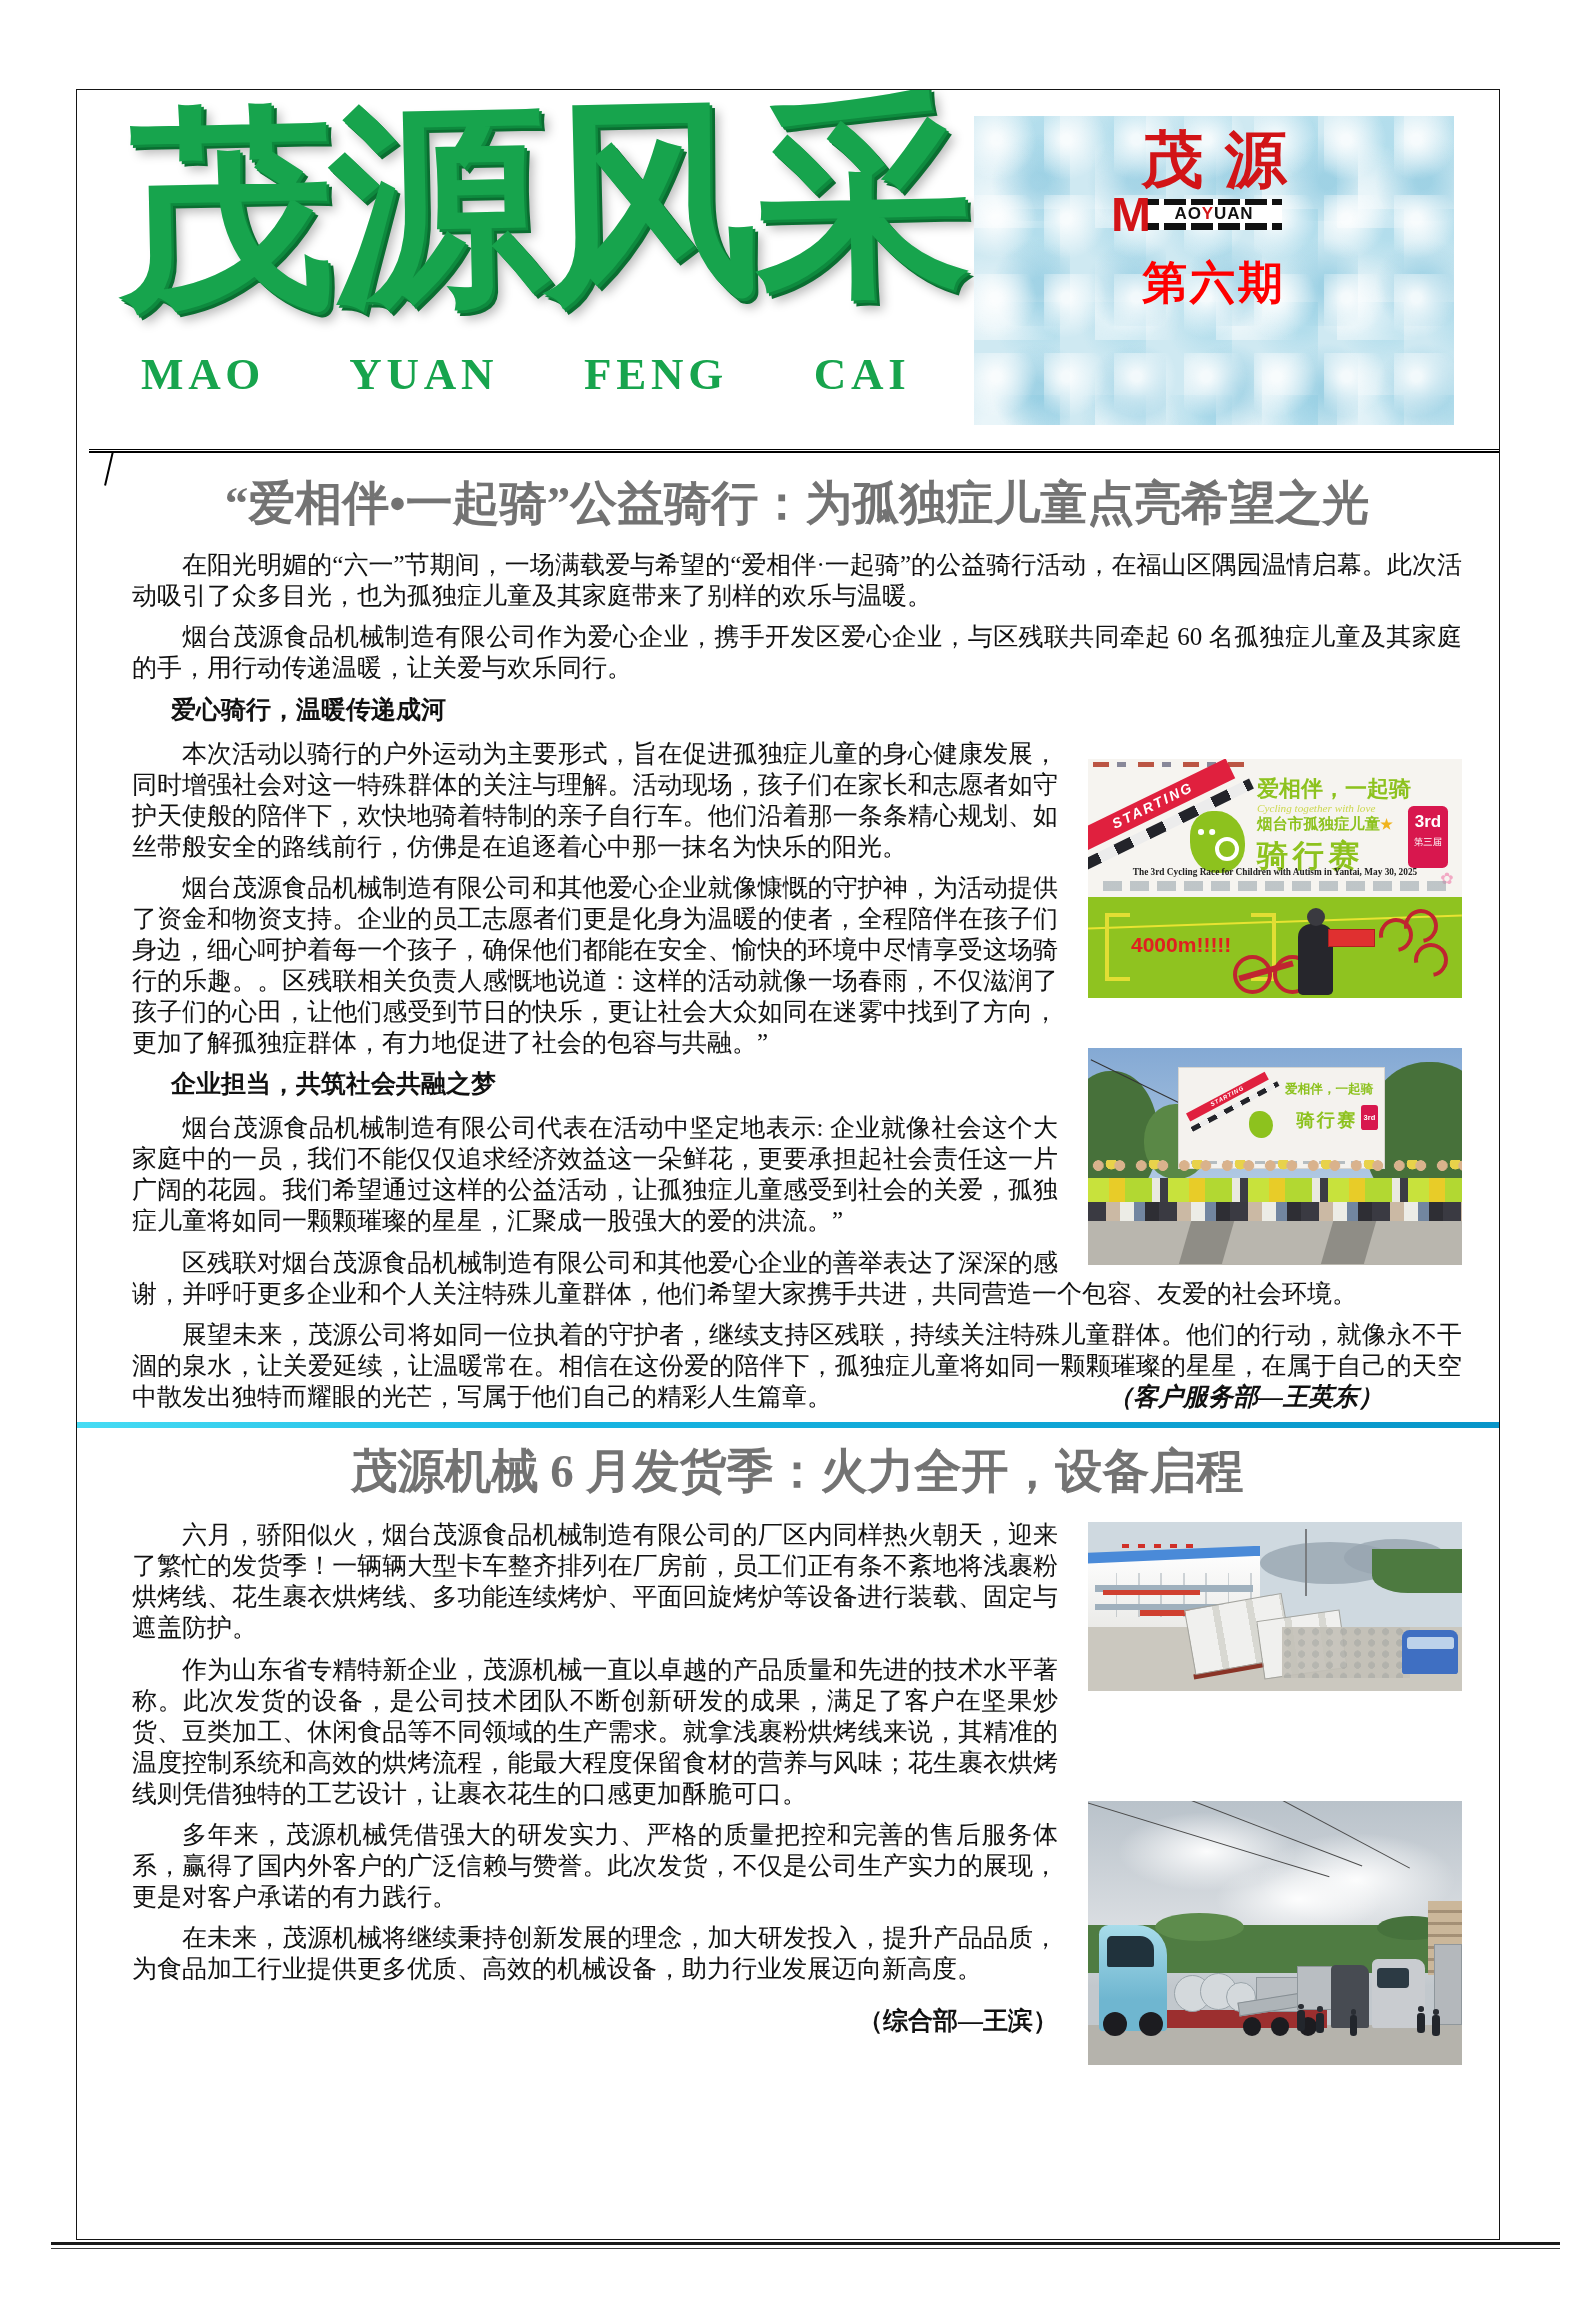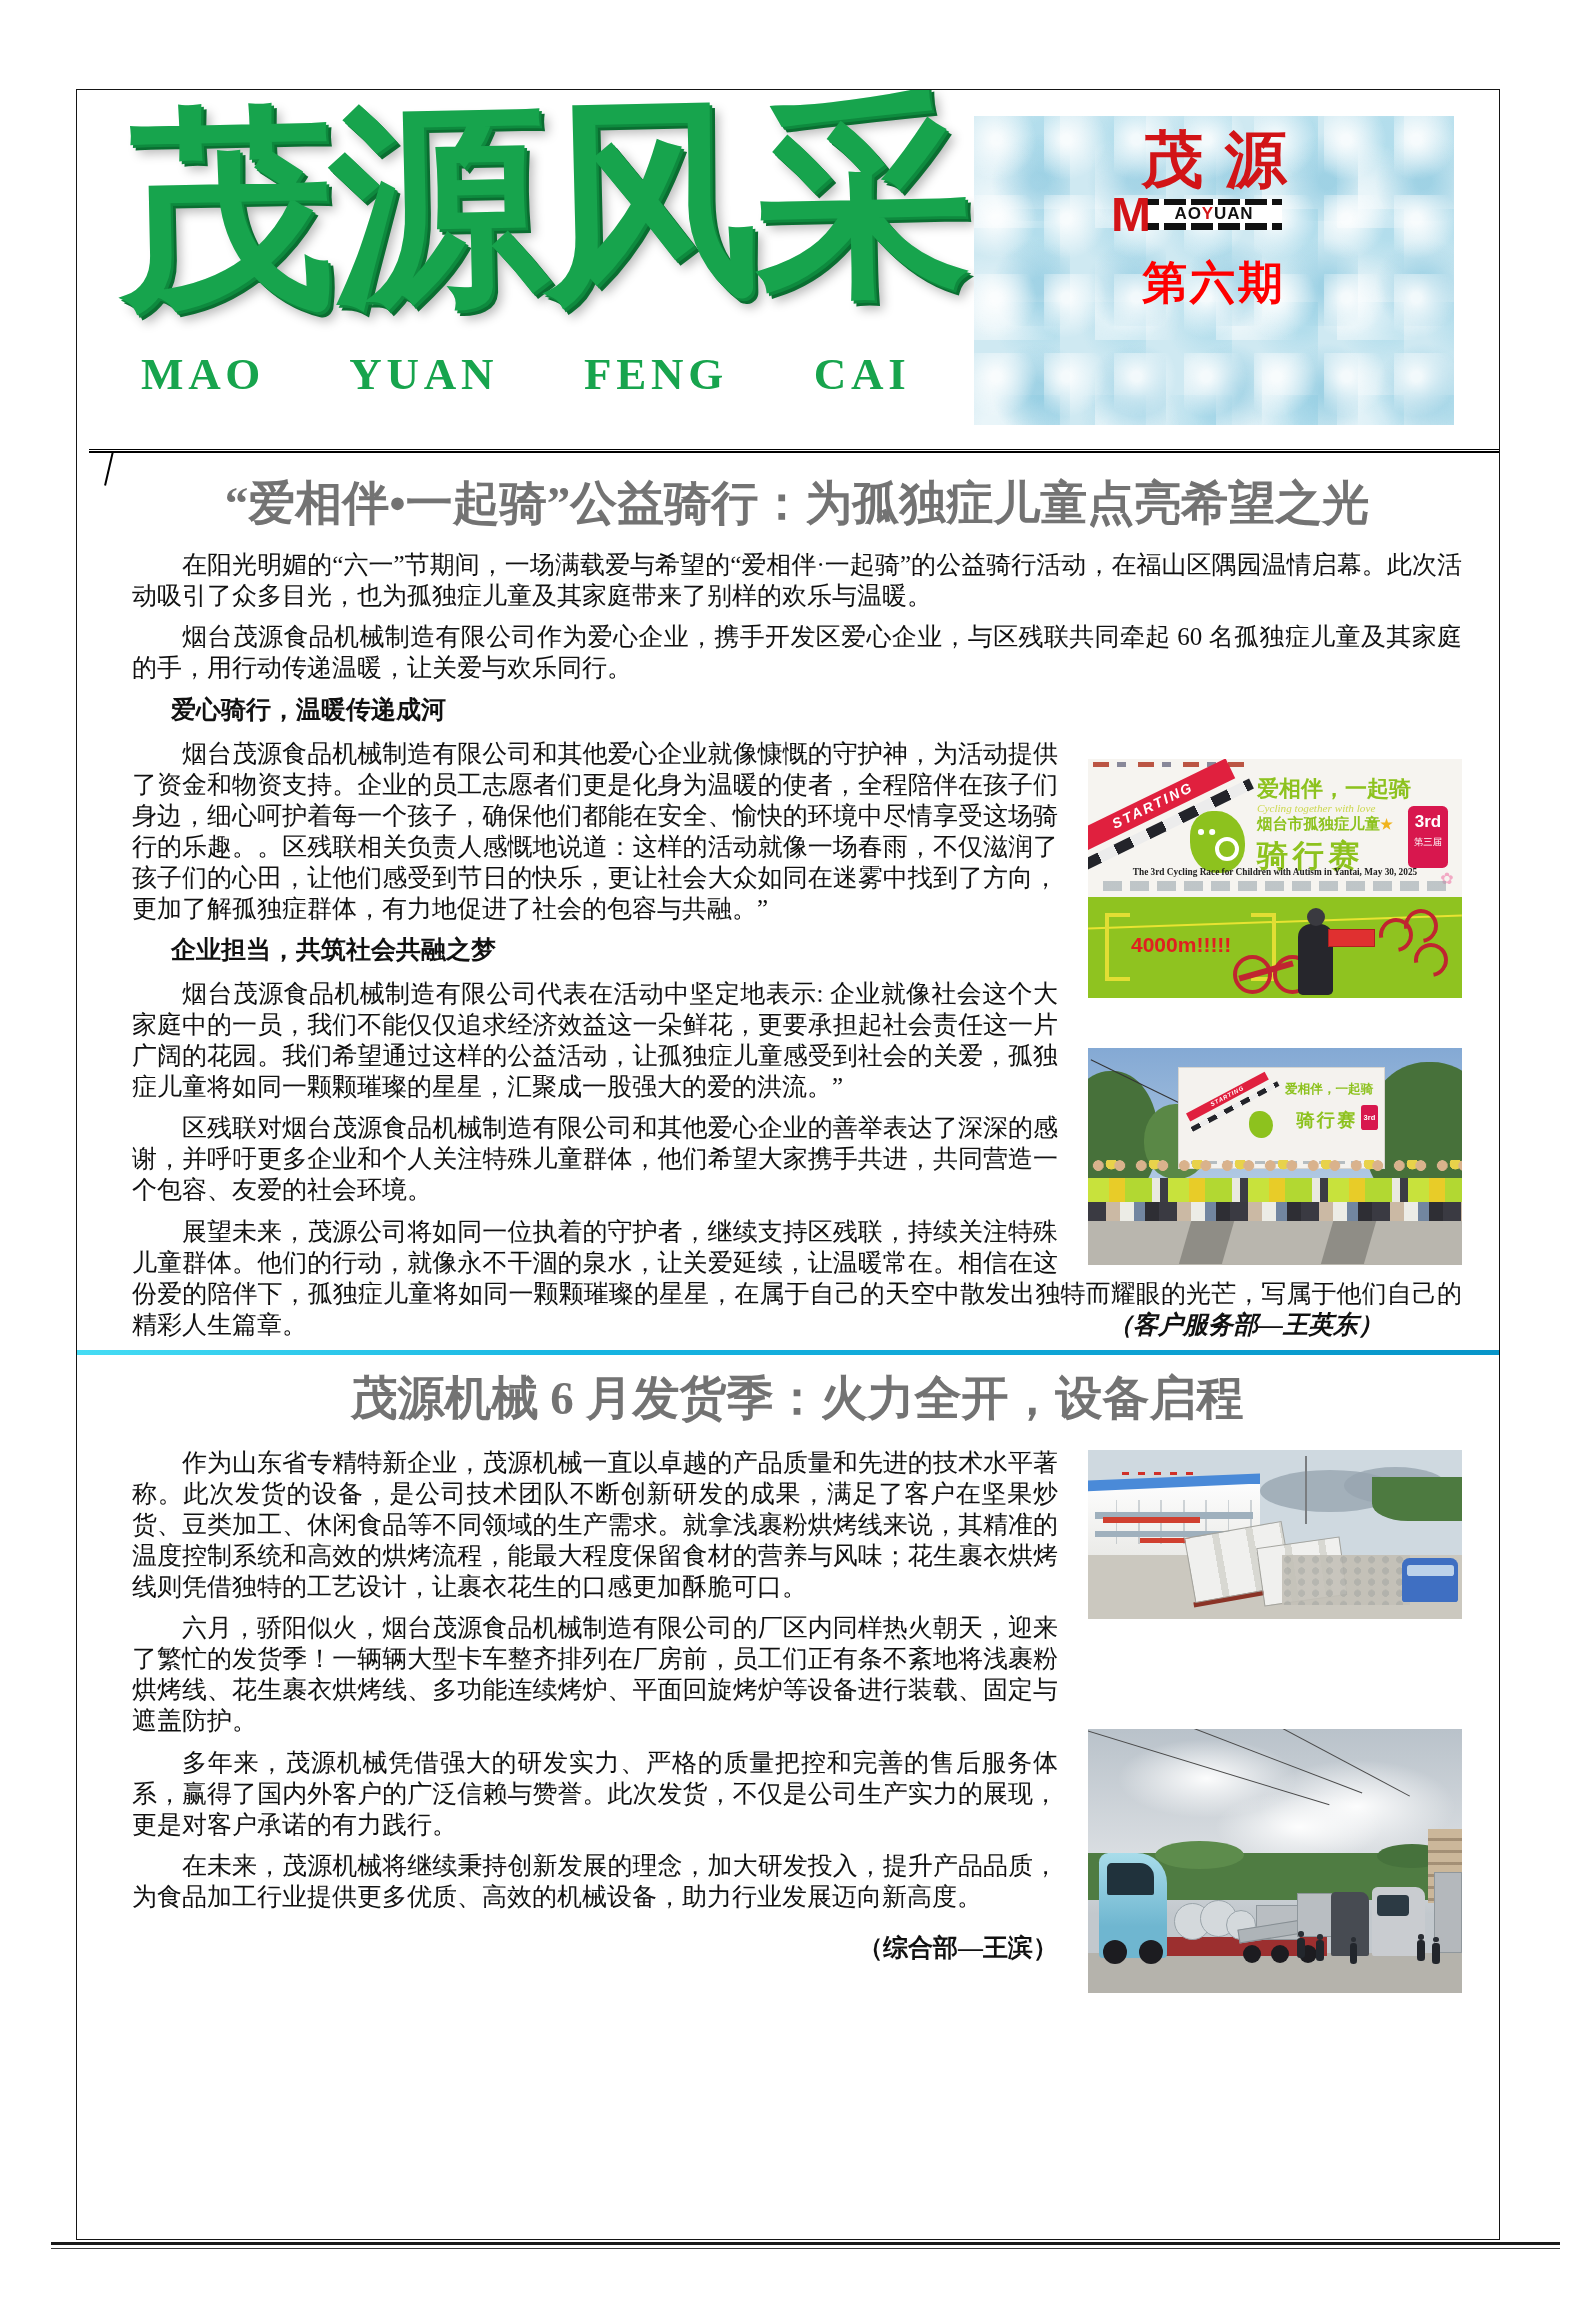--- a/index.html
+++ b/index.html
@@ -286,20 +286,21 @@
           <div class="p2-shirts"></div>
           <div class="p2-kneel"></div>
           <div class="p2-ground">
             <div class="p2-stripe" style="left:26%;"></div>
             <div class="p2-stripe" style="left:64%;"></div>
           </div>
         </div>
       </div>
 
       <h2>爱心骑行，温暖传递成河</h2>
+      <p>本次活动以骑行的户外运动为主要形式，旨在促进孤独症儿童的身心健康发展，同时增强社会对这一特殊群体的关注与理解。活动现场，孩子们在家长和志愿者如守护天使般的陪伴下，欢快地骑着特制的亲子自行车。他们沿着那一条条精心规划、如丝带般安全的路线前行，仿佛是在追逐着心中那一抹名为快乐的阳光。</p>
       <p>烟台茂源食品机械制造有限公司和其他爱心企业就像慷慨的守护神，为活动提供了资金和物资支持。企业的员工志愿者们更是化身为温暖的使者，全程陪伴在孩子们身边，细心呵护着每一个孩子，确保他们都能在安全、愉快的环境中尽情享受这场骑行的乐趣。。区残联相关负责人感慨地说道：这样的活动就像一场春雨，不仅滋润了孩子们的心田，让他们感受到节日的快乐，更让社会大众如同在迷雾中找到了方向，更加了解孤独症群体，有力地促进了社会的包容与共融。”</p>
       <h2>企业担当，共筑社会共融之梦</h2>
       <p>烟台茂源食品机械制造有限公司代表在活动中坚定地表示: 企业就像社会这个大家庭中的一员，我们不能仅仅追求经济效益这一朵鲜花，更要承担起社会责任这一片广阔的花园。我们希望通过这样的公益活动，让孤独症儿童感受到社会的关爱，孤独症儿童将如同一颗颗璀璨的星星，汇聚成一股强大的爱的洪流。”</p>
       <p>区残联对烟台茂源食品机械制造有限公司和其他爱心企业的善举表达了深深的感谢，并呼吁更多企业和个人关注特殊儿童群体，他们希望大家携手共进，共同营造一个包容、友爱的社会环境。</p>
       <p><span>展望未来，茂源公司将如同一位执着的守护者，继续支持区残联，持续关注特殊儿童群体。他们的行动，就像永不干涸的泉水，让关爱延续，让温暖常在。相信在这份爱的陪伴下，孤独症儿童将如同一颗颗璀璨的星星，在属于自己的天空中散发出独特而耀眼的光芒，写属于他们自己的精彩人生篇章。</span><span class="byline-inline">（客户服务部—王英东）</span></p>
     </div>
   </div>
 
   <div class="divider"></div>
 
@@ -349,22 +350,22 @@
           <div class="p4-truck3"></div>
           <div class="p4-mach"></div>
           <div class="person" style="left:56%;bottom:13%;"></div>
           <div class="person" style="left:61%;bottom:12%;"></div>
           <div class="person" style="left:70%;bottom:11%;"></div>
           <div class="person" style="left:88%;bottom:12%;"></div>
           <div class="person" style="left:92%;bottom:11%;"></div>
         </div>
       </div>
 
+      <p>六月，骄阳似火，烟台茂源食品机械制造有限公司的厂区内同样热火朝天，迎来了繁忙的发货季！一辆辆大型卡车整齐排列在厂房前，员工们正有条不紊地将浅裹粉烘烤线、花生裹衣烘烤线、多功能连续烤炉、平面回旋烤炉等设备进行装载、固定与遮盖防护。</p>
       <p>作为山东省专精特新企业，茂源机械一直以卓越的产品质量和先进的技术水平著称。此次发货的设备，是公司技术团队不断创新研发的成果，满足了客户在坚果炒货、豆类加工、休闲食品等不同领域的生产需求。就拿浅裹粉烘烤线来说，其精准的温度控制系统和高效的烘烤流程，能最大程度保留食材的营养与风味；花生裹衣烘烤线则凭借独特的工艺设计，让裹衣花生的口感更加酥脆可口。</p>
-      <p>六月，骄阳似火，烟台茂源食品机械制造有限公司的厂区内同样热火朝天，迎来了繁忙的发货季！一辆辆大型卡车整齐排列在厂房前，员工们正有条不紊地将浅裹粉烘烤线、花生裹衣烘烤线、多功能连续烤炉、平面回旋烤炉等设备进行装载、固定与遮盖防护。</p>
       <p>多年来，茂源机械凭借强大的研发实力、严格的质量把控和完善的售后服务体系，赢得了国内外客户的广泛信赖与赞誉。此次发货，不仅是公司生产实力的展现，更是对客户承诺的有力践行。</p>
       <p>在未来，茂源机械将继续秉持创新发展的理念，加大研发投入，提升产品品质，为食品加工行业提供更多优质、高效的机械设备，助力行业发展迈向新高度。</p>
       <div class="byline-row">（综合部—王滨）</div>
     </div>
   </div>
 
 </div>
 
 <div class="bottom-rule"></div>
 

